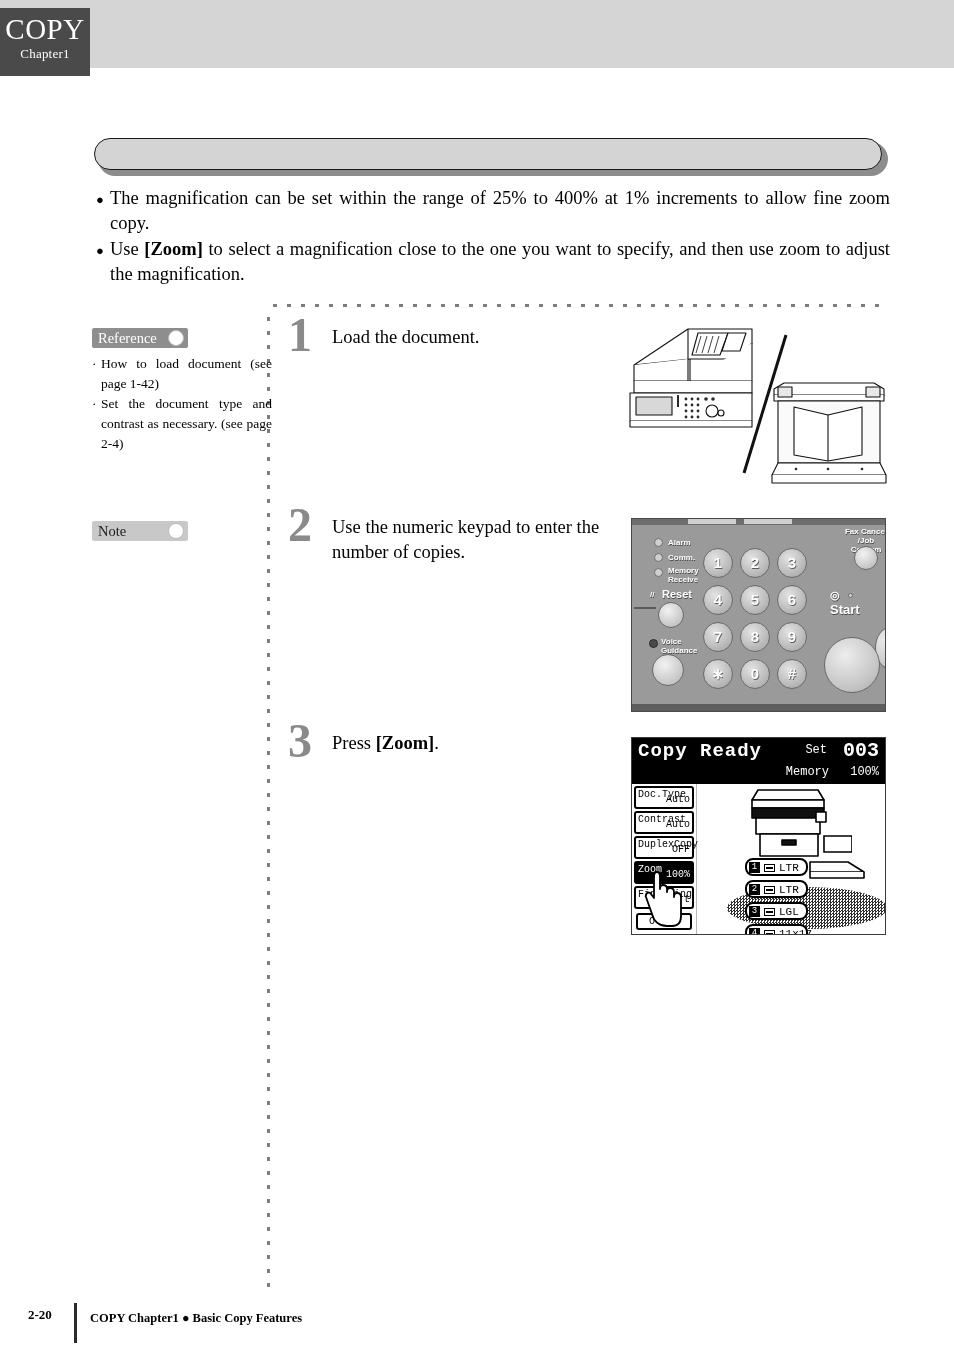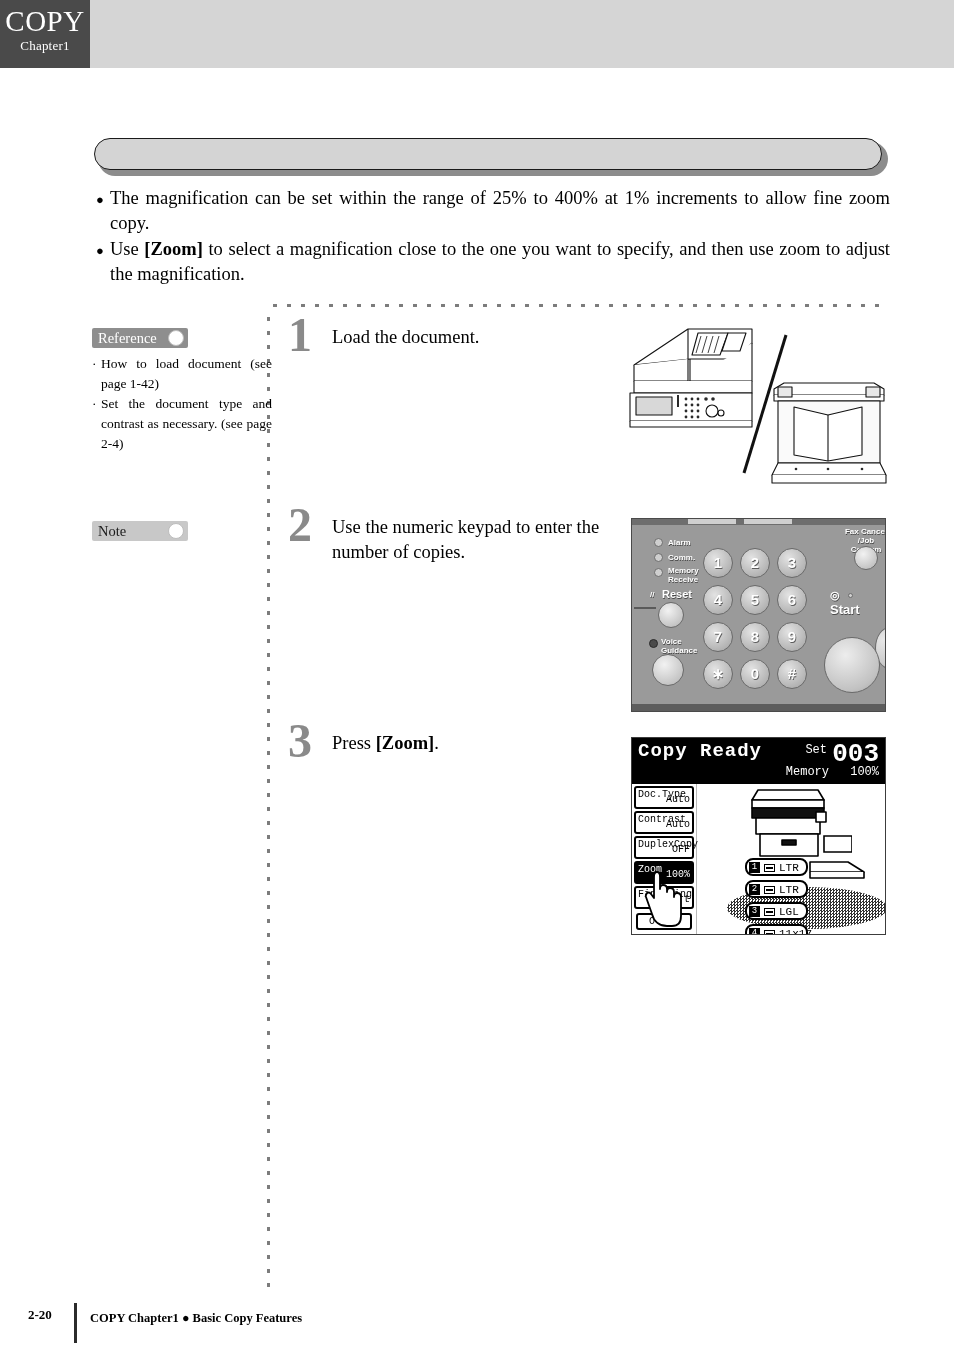--- a/index.html
+++ b/index.html
@@ -18,21 +18,21 @@
 
   
   .hdr-band {
     position: absolute;
     left: 0; top: 0;
     width: 954px; height: 68px;
     background: #d5d5d5;
   }
   .hdr-box {
     position: absolute;
-    left: 0; top: 0;
+    left: 0; top: 8px;
     width: 90px; height: 68px;
     background: #4a4a4a;
     color: #ffffff;
     text-align: center;
   }
   .hdr-title {
     font-size: 29px;
     line-height: 34px;
     padding-top: 4px;
     letter-spacing: 0.5px;
@@ -296,21 +296,21 @@
     position: absolute; left: 0; top: 0;
     width: 100%; height: 46px;
     background: #000000;
     color: #ffffff;
   }
   .lcd-title {
     position: absolute; left: 6px; top: 2px;
     font-size: 19px; font-weight: bold; letter-spacing: 1px;
   }
   .lcd-set-lbl  { position: absolute; right: 58px; top: 5px;  font-size: 12px; }
-  .lcd-set-val  { position: absolute; right: 6px;  top: 1px;  font-size: 26px; font-weight: bold; }
+  .lcd-set-val  { position: absolute; right: 6px;  top: 1px;  font-size: 20px; font-weight: bold; }
   .lcd-mem-lbl  { position: absolute; right: 56px; top: 27px; font-size: 12px; }
   .lcd-mem-val  { position: absolute; right: 6px;  top: 27px; font-size: 12px; }
 
   .lcd-body {
     position: absolute; left: 0; top: 46px;
     width: 100%; height: 151px;
     background: #ffffff;
   }
   .lcd-sep {
     position: absolute; left: 64px; top: 0; width: 1px; height: 151px;

